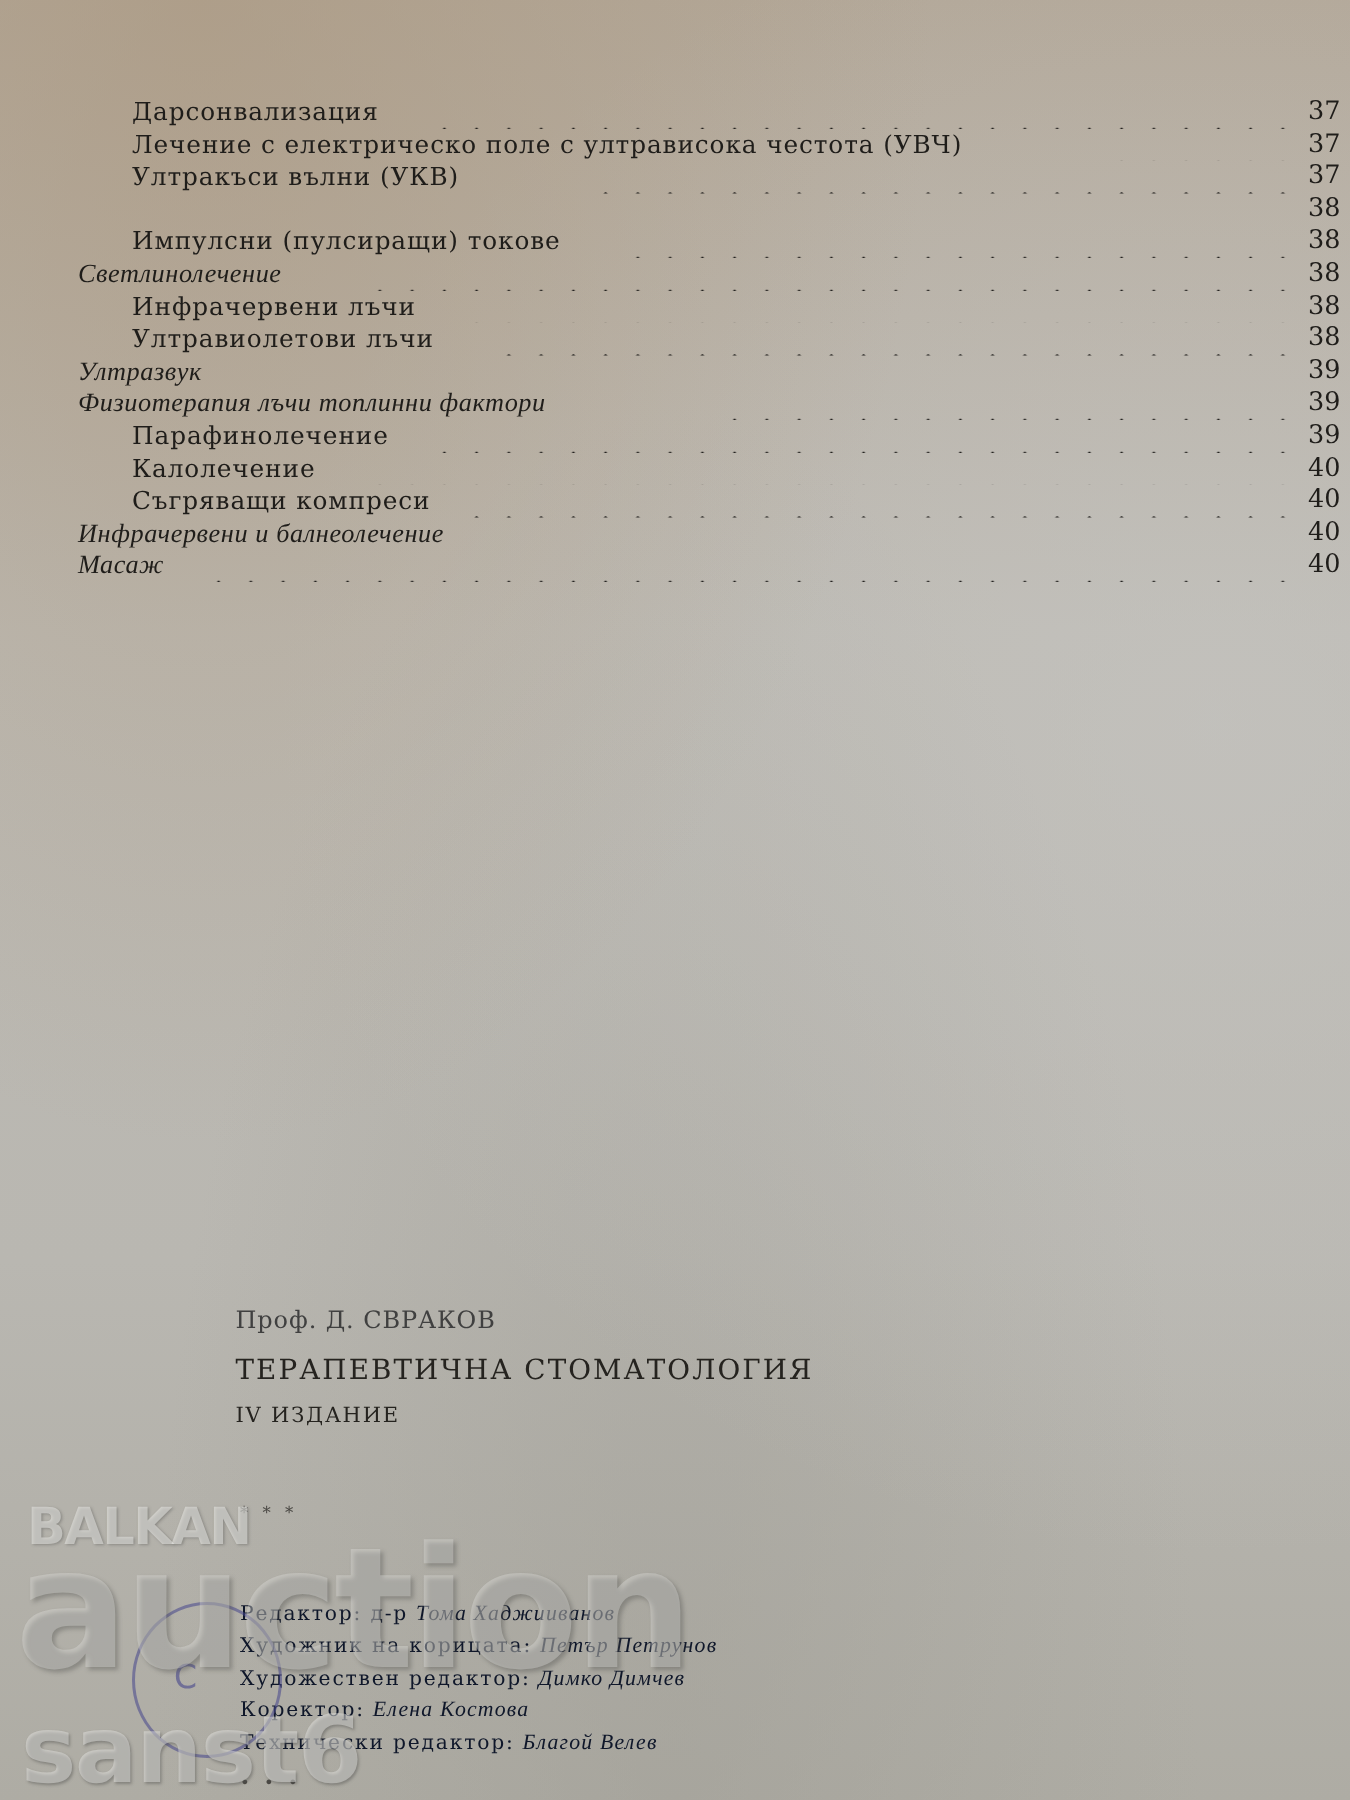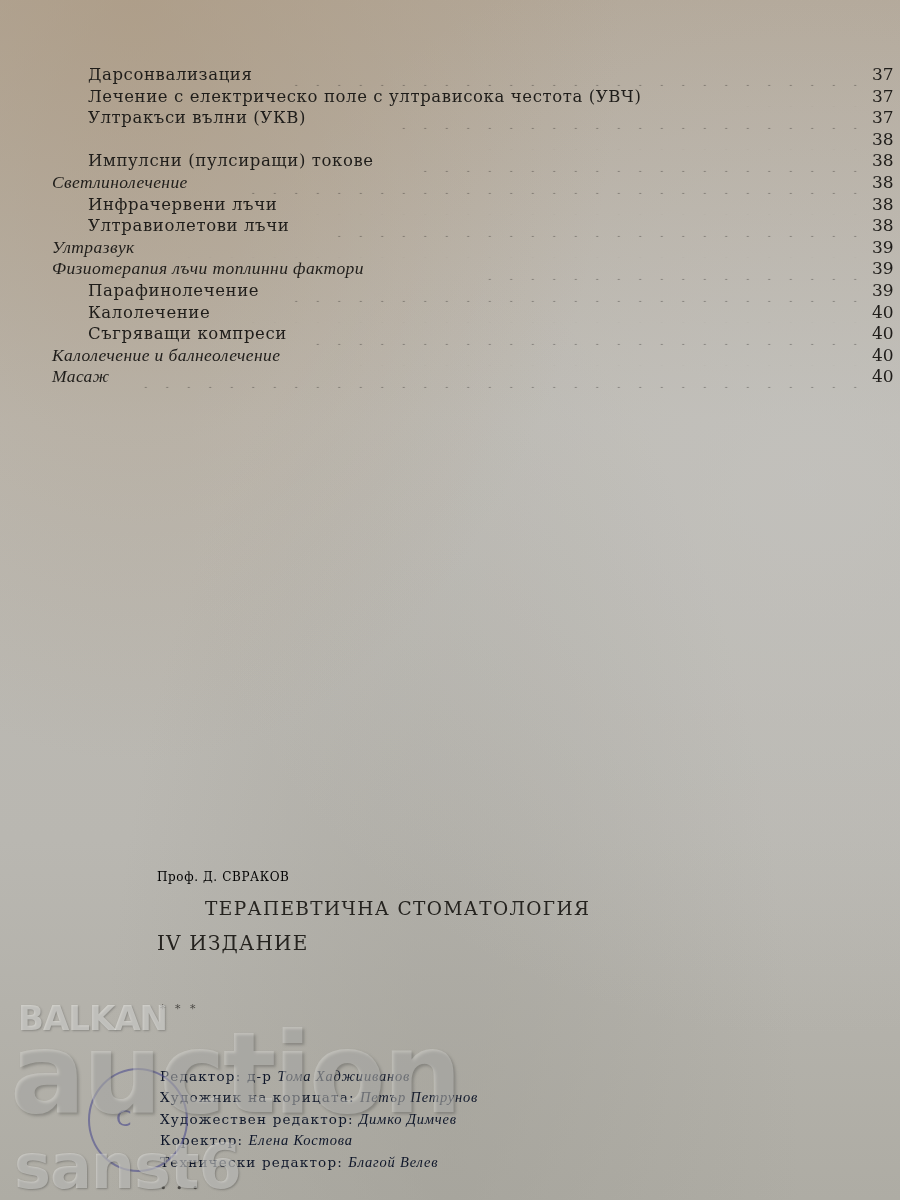--- a/index.html
+++ b/index.html
@@ -24,23 +24,23 @@
     .toc-row.level-0 .lbl { left: 52px; font-style: italic; font-family: "Liberation Serif", "DejaVu Serif", serif; font-size: 17.5px; letter-spacing: 0.4px; }
     .toc-row .leader {
       position: absolute; top: 0; right: 34px; height: 21.6px;
       background-image: radial-gradient(circle, #1b1a18 1.3px, rgba(0,0,0,0) 1.6px);
       background-size: 21.5px 21.6px; background-position: right 12px;
       background-repeat: repeat-x;
     }
     .toc-row .pg { position: absolute; right: -2px; top: 0; font-size: 17px; width: 30px; text-align: left; }
 
     .imprint { position: absolute; left: 157px; top: 870px; }
-    .imprint .author { font-size: 12px; letter-spacing: 0.6px; color: #000000; margin-bottom: 14px; }
-    .imprint .title { font-size: 18.5px; letter-spacing: 1.4px; color: #25231f; margin-bottom: 12px; margin-left: 48px; }
-    .imprint .edition { font-size: 20px; letter-spacing: 1.2px; color: #25231f; }
+    .imprint .author { font-size: 16px; letter-spacing: 0.6px; color: #404040; margin-bottom: 14px; }
+    .imprint .title { font-size: 18.5px; letter-spacing: 1.4px; color: #25231f; margin-bottom: 12px; }
+    .imprint .edition { font-size: 14px; letter-spacing: 1.2px; color: #25231f; }
 
     .stars { position: absolute; left: 160px; font-size: 11px; letter-spacing: 3px; color: #4a4844; }
     .credits { position: absolute; left: 160px; top: 1066px; font-size: 13.5px; line-height: 21.4px; color: #0f172a; letter-spacing: 1px; }
     .credits .role { letter-spacing: 1.2px; }
     .credits .name { font-style: italic; font-family: "Liberation Serif", "DejaVu Serif", serif; font-size: 14.5px; letter-spacing: 0.8px; }
 
     .watermark { position: absolute; left: 10px; top: 990px; width: 420px; height: 200px; pointer-events: none; }
     .watermark .wm-brand { position: absolute; left: 8px; top: 8px; font-family: "DejaVu Sans", sans-serif; font-weight: bold; font-size: 34px; color: rgba(235,235,232,0.55); text-shadow: 1px 1px 2px rgba(90,90,88,0.45); letter-spacing: -1px; }
     .watermark .wm-big { position: absolute; left: 0; top: 18px; font-family: "DejaVu Sans", sans-serif; font-weight: bold; font-size: 112px; color: rgba(230,230,226,0.35); text-shadow: 2px 2px 3px rgba(80,80,78,0.4); letter-spacing: -3px; }
     .watermark .wm-user { position: absolute; left: 4px; top: 140px; font-family: "DejaVu Sans", sans-serif; font-weight: bold; font-size: 62px; color: rgba(235,235,232,0.45); text-shadow: 1px 1px 2px rgba(80,80,78,0.45); letter-spacing: -1px; }
@@ -109,21 +109,21 @@
     <span class="lbl">Калолечение</span>
     <span class="leader" style="left:236px"></span>
     <span class="pg">40</span>
   </div>
   <div class="toc-row level-1">
     <span class="lbl">Съгряващи компреси</span>
     <span class="leader" style="left:306px"></span>
     <span class="pg">40</span>
   </div>
   <div class="toc-row level-0">
-    <span class="lbl">Калолечение и балнеолечение</span>
+    <span class="lbl">Инфрачервени и балнеолечение</span>
     <span class="leader" style="left:352px"></span>
     <span class="pg">40</span>
   </div>
   <div class="toc-row level-0">
     <span class="lbl">Масаж</span>
     <span class="leader" style="left:140px"></span>
     <span class="pg">40</span>
   </div>
 </div>
 

